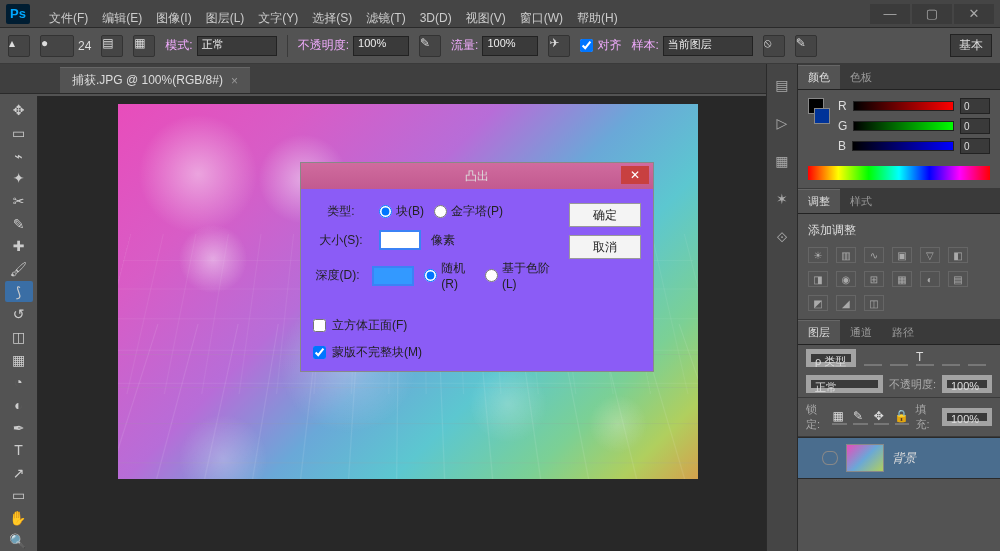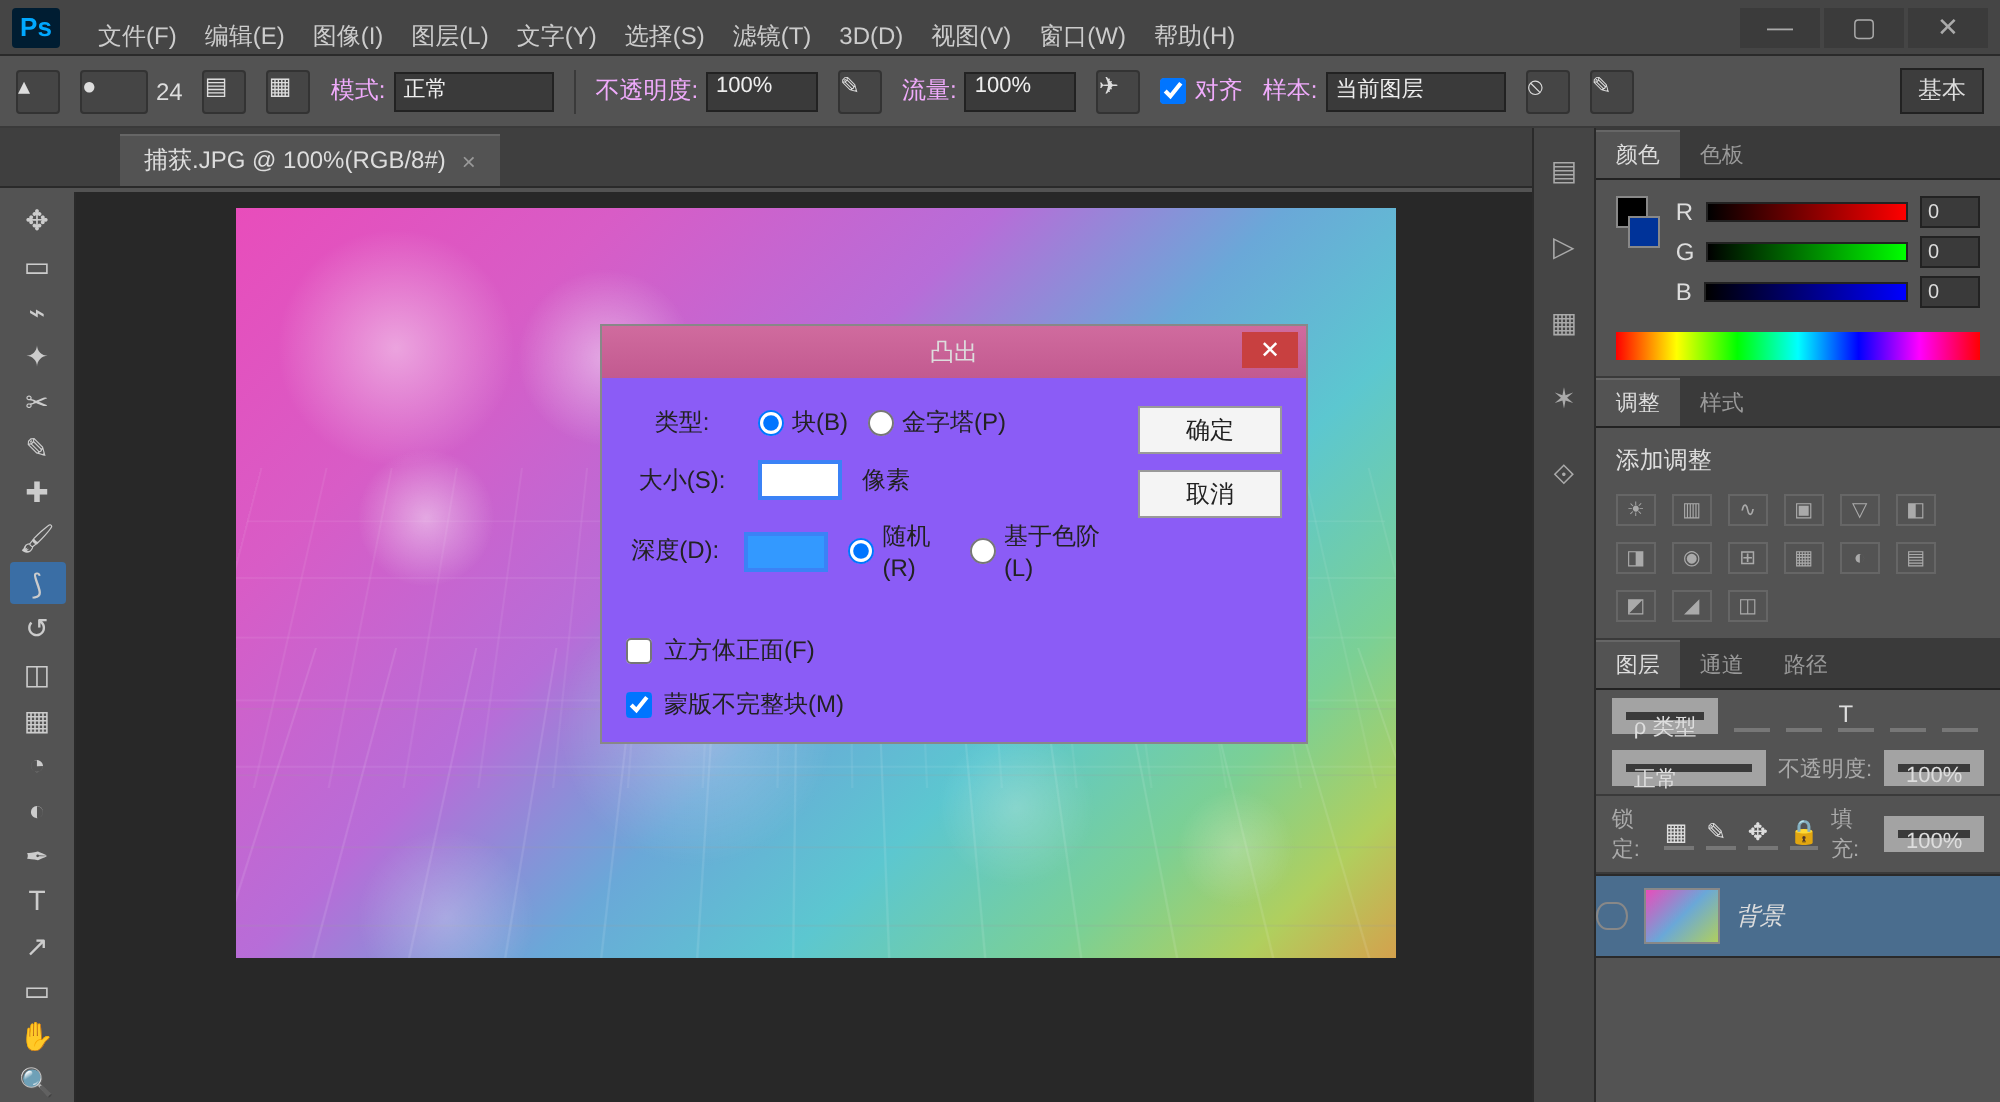--- a/index.html
+++ b/index.html
@@ -56,23 +56,23 @@
   .sbar.r{background:linear-gradient(90deg,#000,#f00)}
   .sbar.g{background:linear-gradient(90deg,#000,#0f0)}
   .sbar.b{background:linear-gradient(90deg,#000,#00f)}
   .sval{width:30px;height:16px;background:#3a3a3a;border:1px solid #222;font-size:10px;display:flex;align-items:center;padding-left:3px}
   .spectrum{height:14px;margin:4px 10px 8px;background:linear-gradient(90deg,#f00,#ff0,#0f0,#0ff,#00f,#f0f,#f00)}
   .adjust-body{padding:8px 10px}
   .adj-icons{display:flex;flex-wrap:wrap;gap:8px;margin-top:8px}
   .aic{width:20px;height:16px;border:1px solid #666;color:#aaa;display:flex;align-items:center;justify-content:center;font-size:10px}
   .layers-body{flex:1;display:flex;flex-direction:column}
   .lrow{display:flex;align-items:center;gap:6px;padding:4px 8px;border-bottom:1px solid #3a3a3a}
-  .ldrop{background:#3a3a3a;border:7px solid #a3a3a3;height:18px;padding:0 4px;font-size:11px;min-width:50px}
+  .ldrop{background:#3a3a3a;border:5px solid #a3a3a3;height:18px;padding:0 4px;font-size:11px;min-width:50px}
   .llabel{color:#aaa;font-size:11px}
-  .layer-item{display:flex;align-items:center;gap:8px;padding:6px 0;background:#4a6d8e;border-top:1px solid #2a2a2a;border-bottom:1px solid #2a2a2a}
+  .layer-item{display:flex;align-items:center;gap:8px;padding:6px 24px;background:#4a6d8e;border-top:1px solid #2a2a2a;border-bottom:1px solid #2a2a2a}
   .eye{width:16px;height:14px;border:1px solid #888;border-radius:50%/70%}
   .thumb{width:38px;height:28px;background:linear-gradient(135deg,#e84dbb,#6aa8d8,#b0cf5e);border:1px solid #888}
   .filter-row{display:flex;gap:8px;padding:4px 8px;align-items:center}
   .ficon{width:18px;height:16px;border-bottom:2px solid #777}
   
   .dialog{position:absolute;left:300px;top:162px;width:354px;background:#8b5cf6;border:1px solid #888;z-index:50}
   .dlg-title{height:26px;background:linear-gradient(#d06b9e,#c25a90);display:flex;align-items:center;justify-content:center;position:relative;color:#222}
   .dlg-close{position:absolute;right:4px;top:3px;width:28px;height:18px;background:#c84040;color:#fff;display:flex;align-items:center;justify-content:center;font-size:12px}
   .dlg-body{padding:14px 12px 10px;display:flex;gap:14px;color:#222}
   .dlg-body *{color:#222}

